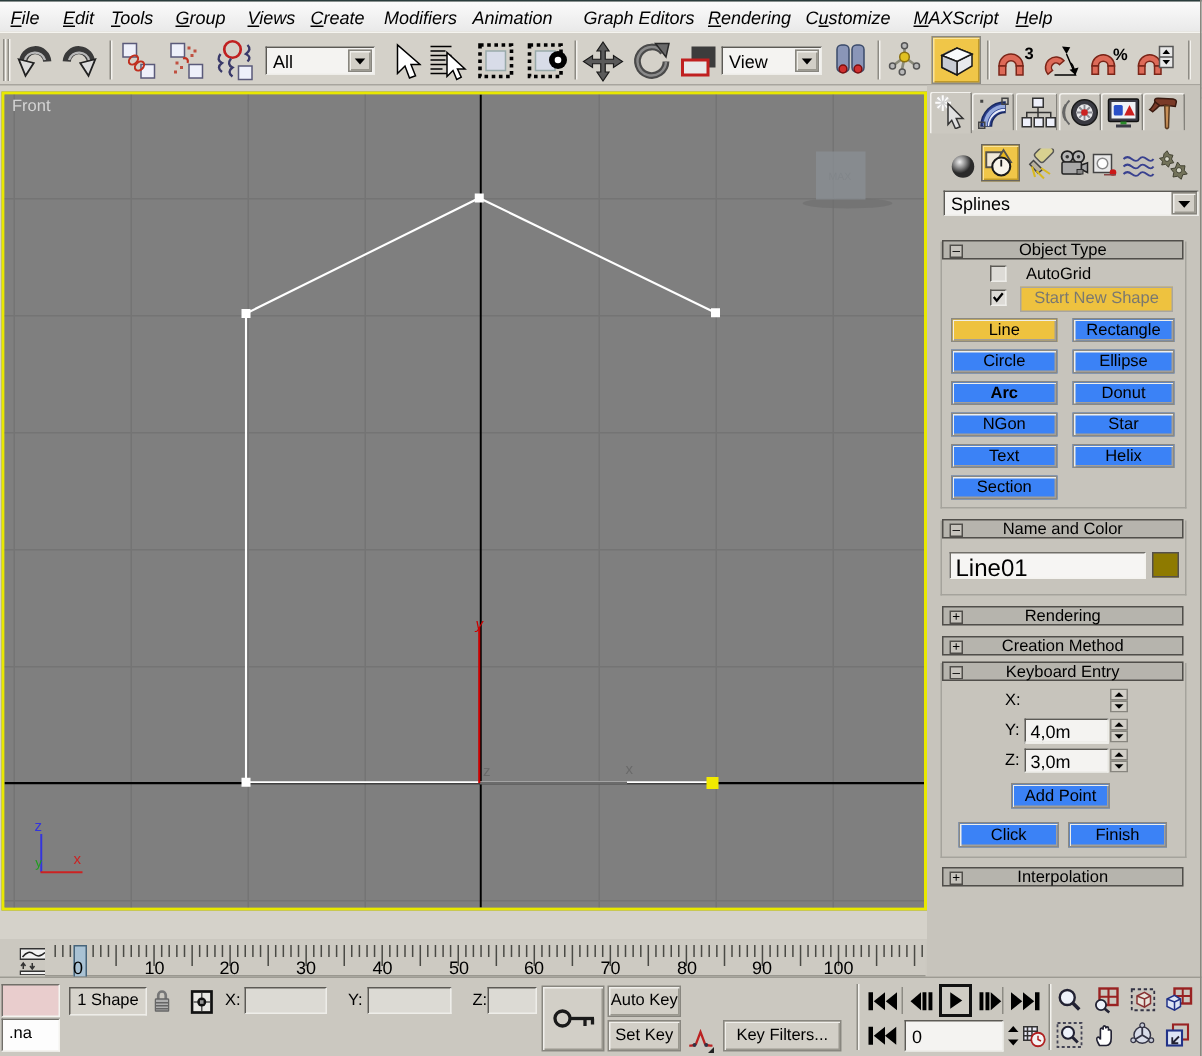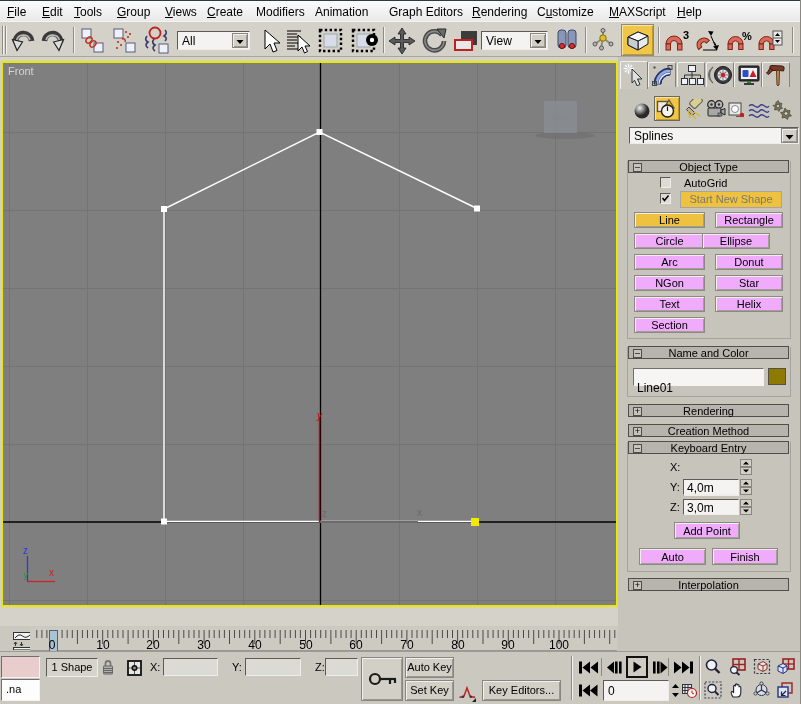--- a/index.html
+++ b/index.html
@@ -1,37 +1,37 @@
 <!DOCTYPE html>
 <html><head>
 <meta charset="utf-8">
 <style>
 * { margin:0; padding:0; box-sizing:border-box; }
 html,body { width:801px; height:704px; overflow:hidden; }
 body { font-family:"Liberation Sans", sans-serif; background:#d5d2ca; position:relative; }
 #root { position:absolute; left:0; top:0; width:801px; height:704px; }
 .abs { position:absolute; }
 
-#menubar { left:0; top:0; width:801px; height:21px; background:linear-gradient(#fbfbfb,#e9e9e9); border-top:1px solid #2a3c3c; font-size:12px; color:#000; }
+#menubar { left:0; top:0; width:801px; height:21px; background:linear-gradient(#fbfbfb,#e9e9e9); border-top:1px solid #2a3c3c; font-size:12px; color:#000;font-style:italic; }
 #menubar span { position:absolute; top:4px; white-space:nowrap; }
 #menubar u { text-decoration:underline; }
 
 #toolbar { left:0; top:21px; width:801px; height:36px; background:#d4d1c9; border-top:1px solid #f5f4ef; border-bottom:1px solid #a8a59e;padding-left:40px; }
 .sep { position:absolute; top:5px; width:2px; height:26px; border-left:1px solid #8d8b84; border-right:1px solid #f3f2ee; }
 .btn2 { background:#d2cfc7; border:1px solid #88867f; box-shadow:inset 1px 1px 0 #f0efeb, inset -1px -1px 0 #9a988f; }
 .sunken { background:#ffffff; border:1px solid; border-color:#716f69 #f4f3ef #f4f3ef #716f69; }
 .field { background:#f2f1ef; border:1px solid; border-color:#5c5a55 #eeede9 #eeede9 #5c5a55; }
 
 #vpwrap { left:1px; top:61px; width:617px; height:546px; border:2px solid #e8e800; background:#7f7f7f; }
 #vplabel { position:absolute; left:5px; top:2px; color:#d4d4d4; font-size:11px; }
 
 #cmdpanel { left:618px; top:57px; width:216px; height:594px; background:#c7c4bc; }
 .rollhdr { position:absolute; left:10px; width:161px; height:13px; background:#b6b4ad; border:1px solid #504e4a; font-size:11px; text-align:center; color:#000; line-height:12px; }
 .rollbox { position:absolute; left:4px; top:2px; width:9px; height:9px; background:#c6c3bc; border:1px solid #504e4a; font-size:9px; line-height:7px; text-align:center; }
-.pbtn { position:absolute; background:#f0abfc; border:1px solid #8b8982; box-shadow:inset 1px 1px 0 #efeee9, inset -1px -1px 0 #a39f98; font-size:11px; text-align:center; color:#000; }
+.pbtn { position:absolute; background:#3b82f6; border:1px solid #8b8982; box-shadow:inset 1px 1px 0 #efeee9, inset -1px -1px 0 #a39f98; font-size:11px; text-align:center; color:#000; }
 .ylw { background:#eec23f !important; }
 
 #timeslider { left:0; top:607px; width:618px; height:19px; background:#cbc8c0; }
 #trackbar { left:0; top:626px; width:618px; height:26px; background:#cbc8c0; }
 #statusbar { left:0; top:652px; width:801px; height:52px; background:#cbc8c0; }
 .ticknum { position:absolute; top:11px; font-size:12px; color:#000; transform:translateX(-50%); }
 .small { font-size:11px; }
 .tab { position:absolute; top:5px; width:28px; height:25px; background:#c9c6be; border:1px solid; border-color:#f2f1ed #84827c #84827c #f2f1ed; border-bottom:none; border-radius:2px 2px 0 0; }
 .navbtn { position:absolute; width:20px; height:19px; }
 .sep2 { position:absolute; top:4px; width:2px; height:44px; border-left:1px solid #8d8b84; border-right:1px solid #f3f2ee; }
@@ -412,33 +412,33 @@
     <span class="abs small" style="left:66px;top:120px;">AutoGrid</span>
     <div class="abs field" style="left:42px;top:136px;width:11px;height:11px;background:#dddbd6;">
       <svg width="9" height="9" style="position:absolute;left:0;top:0">
           <path d="M1.5 4 L3.5 6.5 L7.5 1.5" stroke="#000" stroke-width="1.5" fill="none"></path>
         </svg>
     </div>
     <div class="abs" style="left:62px;top:134px;width:102px;height:17px;background:#eec23f;border:1px solid #a8a5a0;color:#7a7870;font-size:11px;text-align:center;line-height:15px;">Start New Shape</div>
     <div class="pbtn ylw" style="left:16px;top:155px;width:71px;height:16px;line-height:15px;">Line</div>
     <div class="pbtn" style="left:97px;top:155px;width:68px;height:16px;line-height:15px;">Rectangle</div>
     <div class="pbtn" style="left:16px;top:176px;width:71px;height:16px;line-height:15px;">Circle</div>
-    <div class="pbtn" style="left:84px;top:176px;width:68px;height:16px;line-height:15px;">Ellipse</div>
-    <div class="pbtn" style="left:16px;top:197px;width:71px;height:16px;line-height:15px;">Arc</div>
+    <div class="pbtn" style="left:97px;top:176px;width:68px;height:16px;line-height:15px;">Ellipse</div>
+    <div class="pbtn" style="left:16px;top:197px;width:71px;height:16px;line-height:15px;font-weight:bold;">Arc</div>
     <div class="pbtn" style="left:97px;top:197px;width:68px;height:16px;line-height:15px;">Donut</div>
     <div class="pbtn" style="left:16px;top:218px;width:71px;height:16px;line-height:15px;">NGon</div>
     <div class="pbtn" style="left:97px;top:218px;width:68px;height:16px;line-height:15px;">Star</div>
     <div class="pbtn" style="left:16px;top:239px;width:71px;height:16px;line-height:15px;">Text</div>
     <div class="pbtn" style="left:97px;top:239px;width:68px;height:16px;line-height:15px;">Helix</div>
     <div class="pbtn" style="left:16px;top:260px;width:71px;height:16px;line-height:15px;">Section</div>
 
     <div class="rollhdr" style="top:289px;"><div class="rollbox">–</div>Name and Color</div>
     <div class="abs" style="left:9px;top:290px;width:164px;height:50px;border:1px solid #a5a39c;border-top:none;"></div>
     <div class="abs sunken" style="left:15px;top:311px;width:131px;height:18px;background:#f6f5f3;">
-      <span class="abs" style="left:3px;top:12px;font-size:12px">Line01</span>
+      <span class="abs" style="left:3px;top:2px;font-size:16px">Line01</span>
     </div>
     <div class="abs" style="left:150px;top:311px;width:18px;height:17px;background:#8e7a00;border:1px solid #55504a;"></div>
 
     <div class="rollhdr" style="top:347px;"><div class="rollbox">+</div>Rendering</div>
     <div class="rollhdr" style="top:367px;"><div class="rollbox">+</div>Creation Method</div>
     <div class="rollhdr" style="top:384px;"><div class="rollbox">–</div>Keyboard Entry</div>
     <div class="abs" style="left:9px;top:385px;width:164px;height:130px;border:1px solid #a5a39c;border-top:none;"></div>
     <span class="abs small" style="left:52px;top:404px;">X:</span>
     <div class="abs field" style="left:65px;top:423px;width:56px;height:16px;background:#f4f3f1;">
         <span class="abs" style="left:3px;top:1px;font-size:12px">2,0m</span>
@@ -463,21 +463,21 @@
     <div class="abs field" style="left:65px;top:442px;width:56px;height:16px;background:#f4f3f1;padding-left:24px;">
         <span class="abs" style="left:3px;top:1px;font-size:12px">3,0m</span>
       </div>
     <svg class="abs" style="left:122px;top:442px" width="12" height="16">
         <rect x="0.5" y="0.5" width="11" height="7" fill="#d2cfc7" stroke="#88867f"></rect>
         <rect x="0.5" y="8.5" width="11" height="7" fill="#d2cfc7" stroke="#88867f"></rect>
         <path d="M6 2.5 L9 5.5 L3 5.5 Z" fill="#000"></path>
         <path d="M6 13.5 L3 10.5 L9 10.5 Z" fill="#000"></path>
       </svg>
     <div class="pbtn" style="left:56px;top:465px;width:66px;height:17px;line-height:16px;">Add Point</div>
-    <div class="pbtn" style="left:21px;top:491px;width:67px;height:17px;line-height:16px;">Auto</div>
+    <div class="pbtn" style="left:21px;top:491px;width:67px;height:17px;line-height:16px;">Click</div>
     <div class="pbtn" style="left:94px;top:491px;width:66px;height:17px;line-height:16px;">Finish</div>
     <div class="rollhdr" style="top:521px;"><div class="rollbox">+</div>Interpolation</div>
   </div>
   <div id="trackbar" class="abs">
     <svg class="abs" style="left:13px;top:6px" width="19" height="18" viewBox="0 0 19 18">
       <rect x="0.5" y="0.5" width="18" height="7" fill="#f2f2f2" stroke="#333"></rect>
       <path d="M2 6 Q 6 1 9.5 4 T 17 3" fill="none" stroke="#222"></path>
       <path d="M2.5 10 L2.5 14 M1 12 L2.5 10 L4 12" stroke="#333" fill="none"></path>
       <path d="M8.5 14 L8.5 10 M7 12 L8.5 14 L10 12" stroke="#333" fill="none"></path>
       <rect x="0.5" y="15.5" width="18" height="2.4" fill="#f2f2f2" stroke="#333"></rect>
@@ -654,21 +654,21 @@
         </svg>
     </div>
     <div class="abs btn2" style="left:405px;top:5px;width:49px;height:21px;font-size:11px;text-align:center;line-height:19px;">Auto Key</div>
     <div class="abs btn2" style="left:405px;top:28px;width:49px;height:21px;font-size:11px;text-align:center;line-height:19px;">Set Key</div>
     <svg class="abs" style="left:458px;top:32px" width="19" height="19" viewBox="0 0 19 19">
         <path d="M1.5 13 Q 4 13.5 6 12 L 9 4 L 12 12 Q 14 13.5 17 13" fill="none" stroke="#bb2222" stroke-width="1.5"></path>
         <circle cx="5" cy="12.7" r="1.3" fill="#334"></circle>
         <circle cx="12.8" cy="12.7" r="1.3" fill="#334"></circle>
         <path d="M14 18 L18 18 L18 14 Z" fill="#222"></path>
       </svg>
-    <div class="abs btn2" style="left:482px;top:28px;width:79px;height:21px;font-size:11px;text-align:center;line-height:19px;">Key Editors...</div>
+    <div class="abs btn2" style="left:482px;top:28px;width:79px;height:21px;font-size:11px;text-align:center;line-height:19px;">Key Filters...</div>
 
     <svg class="abs" style="left:577px;top:8px" width="23" height="15" viewBox="0 0 23 15">
         <path d="M2 1.5 L5 1.5 L5 13.5 L2 13.5 Z M13 1.5 L5.5 7.5 L13 13.5 Z M21 1.5 L13.5 7.5 L21 13.5 Z" fill="#000"></path>
       </svg>
     <div class="abs" style="left:601px;top:6px;width:1px;height:18px;background:#8d8b84;"></div>
     <svg class="abs" style="left:605px;top:8px" width="17" height="15" viewBox="0 0 17 15">
         <path d="M9 1.5 L2 7.5 L9 13.5 Z" fill="#000"></path>
         <rect x="10" y="1.5" width="2.6" height="12" fill="#000"></rect>
         <rect x="14" y="1.5" width="2.6" height="12" fill="#000"></rect>
       </svg>

